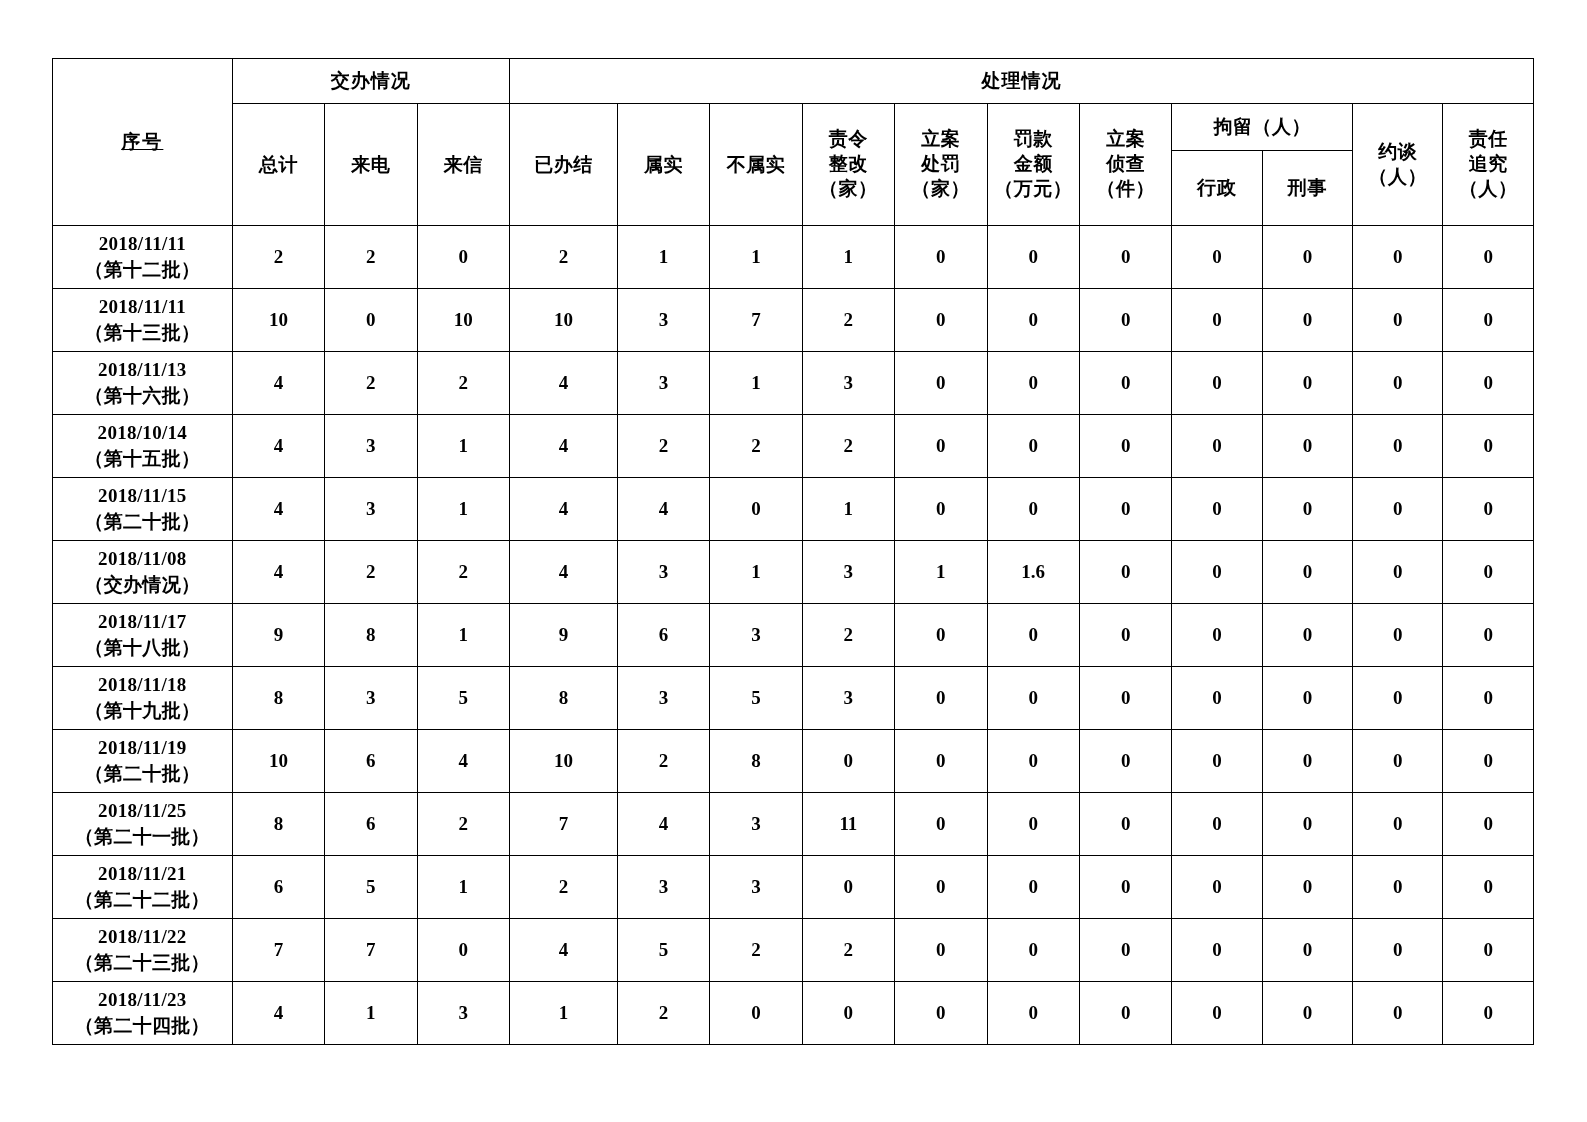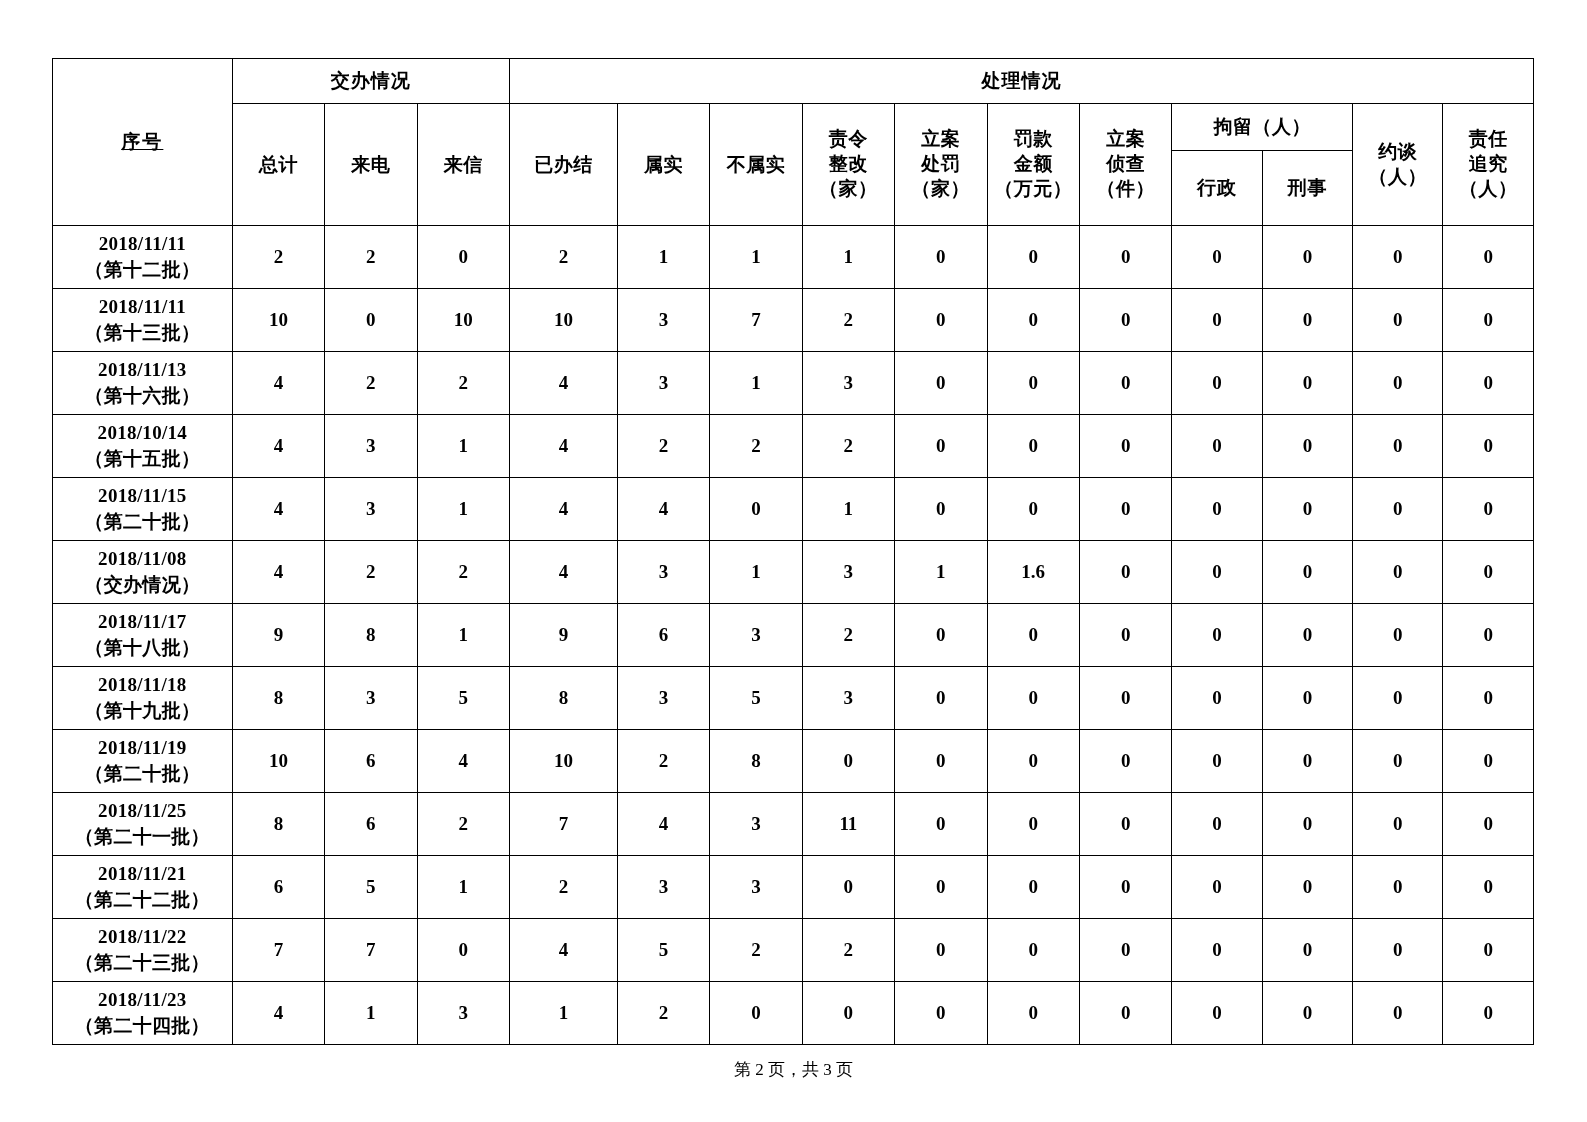--- a/index.html
+++ b/index.html
@@ -437,15 +437,14 @@
         <td class="num">0</td>
         <td class="num">0</td>
         <td class="num">0</td>
         <td class="num">0</td>
         <td class="num">0</td>
         <td class="num">0</td>
       </tr>
     </tbody>
   </table>
 
-  <div class="footer">第 2 页，共 3 页</div>
 
 </div>
 
 </body></html>

